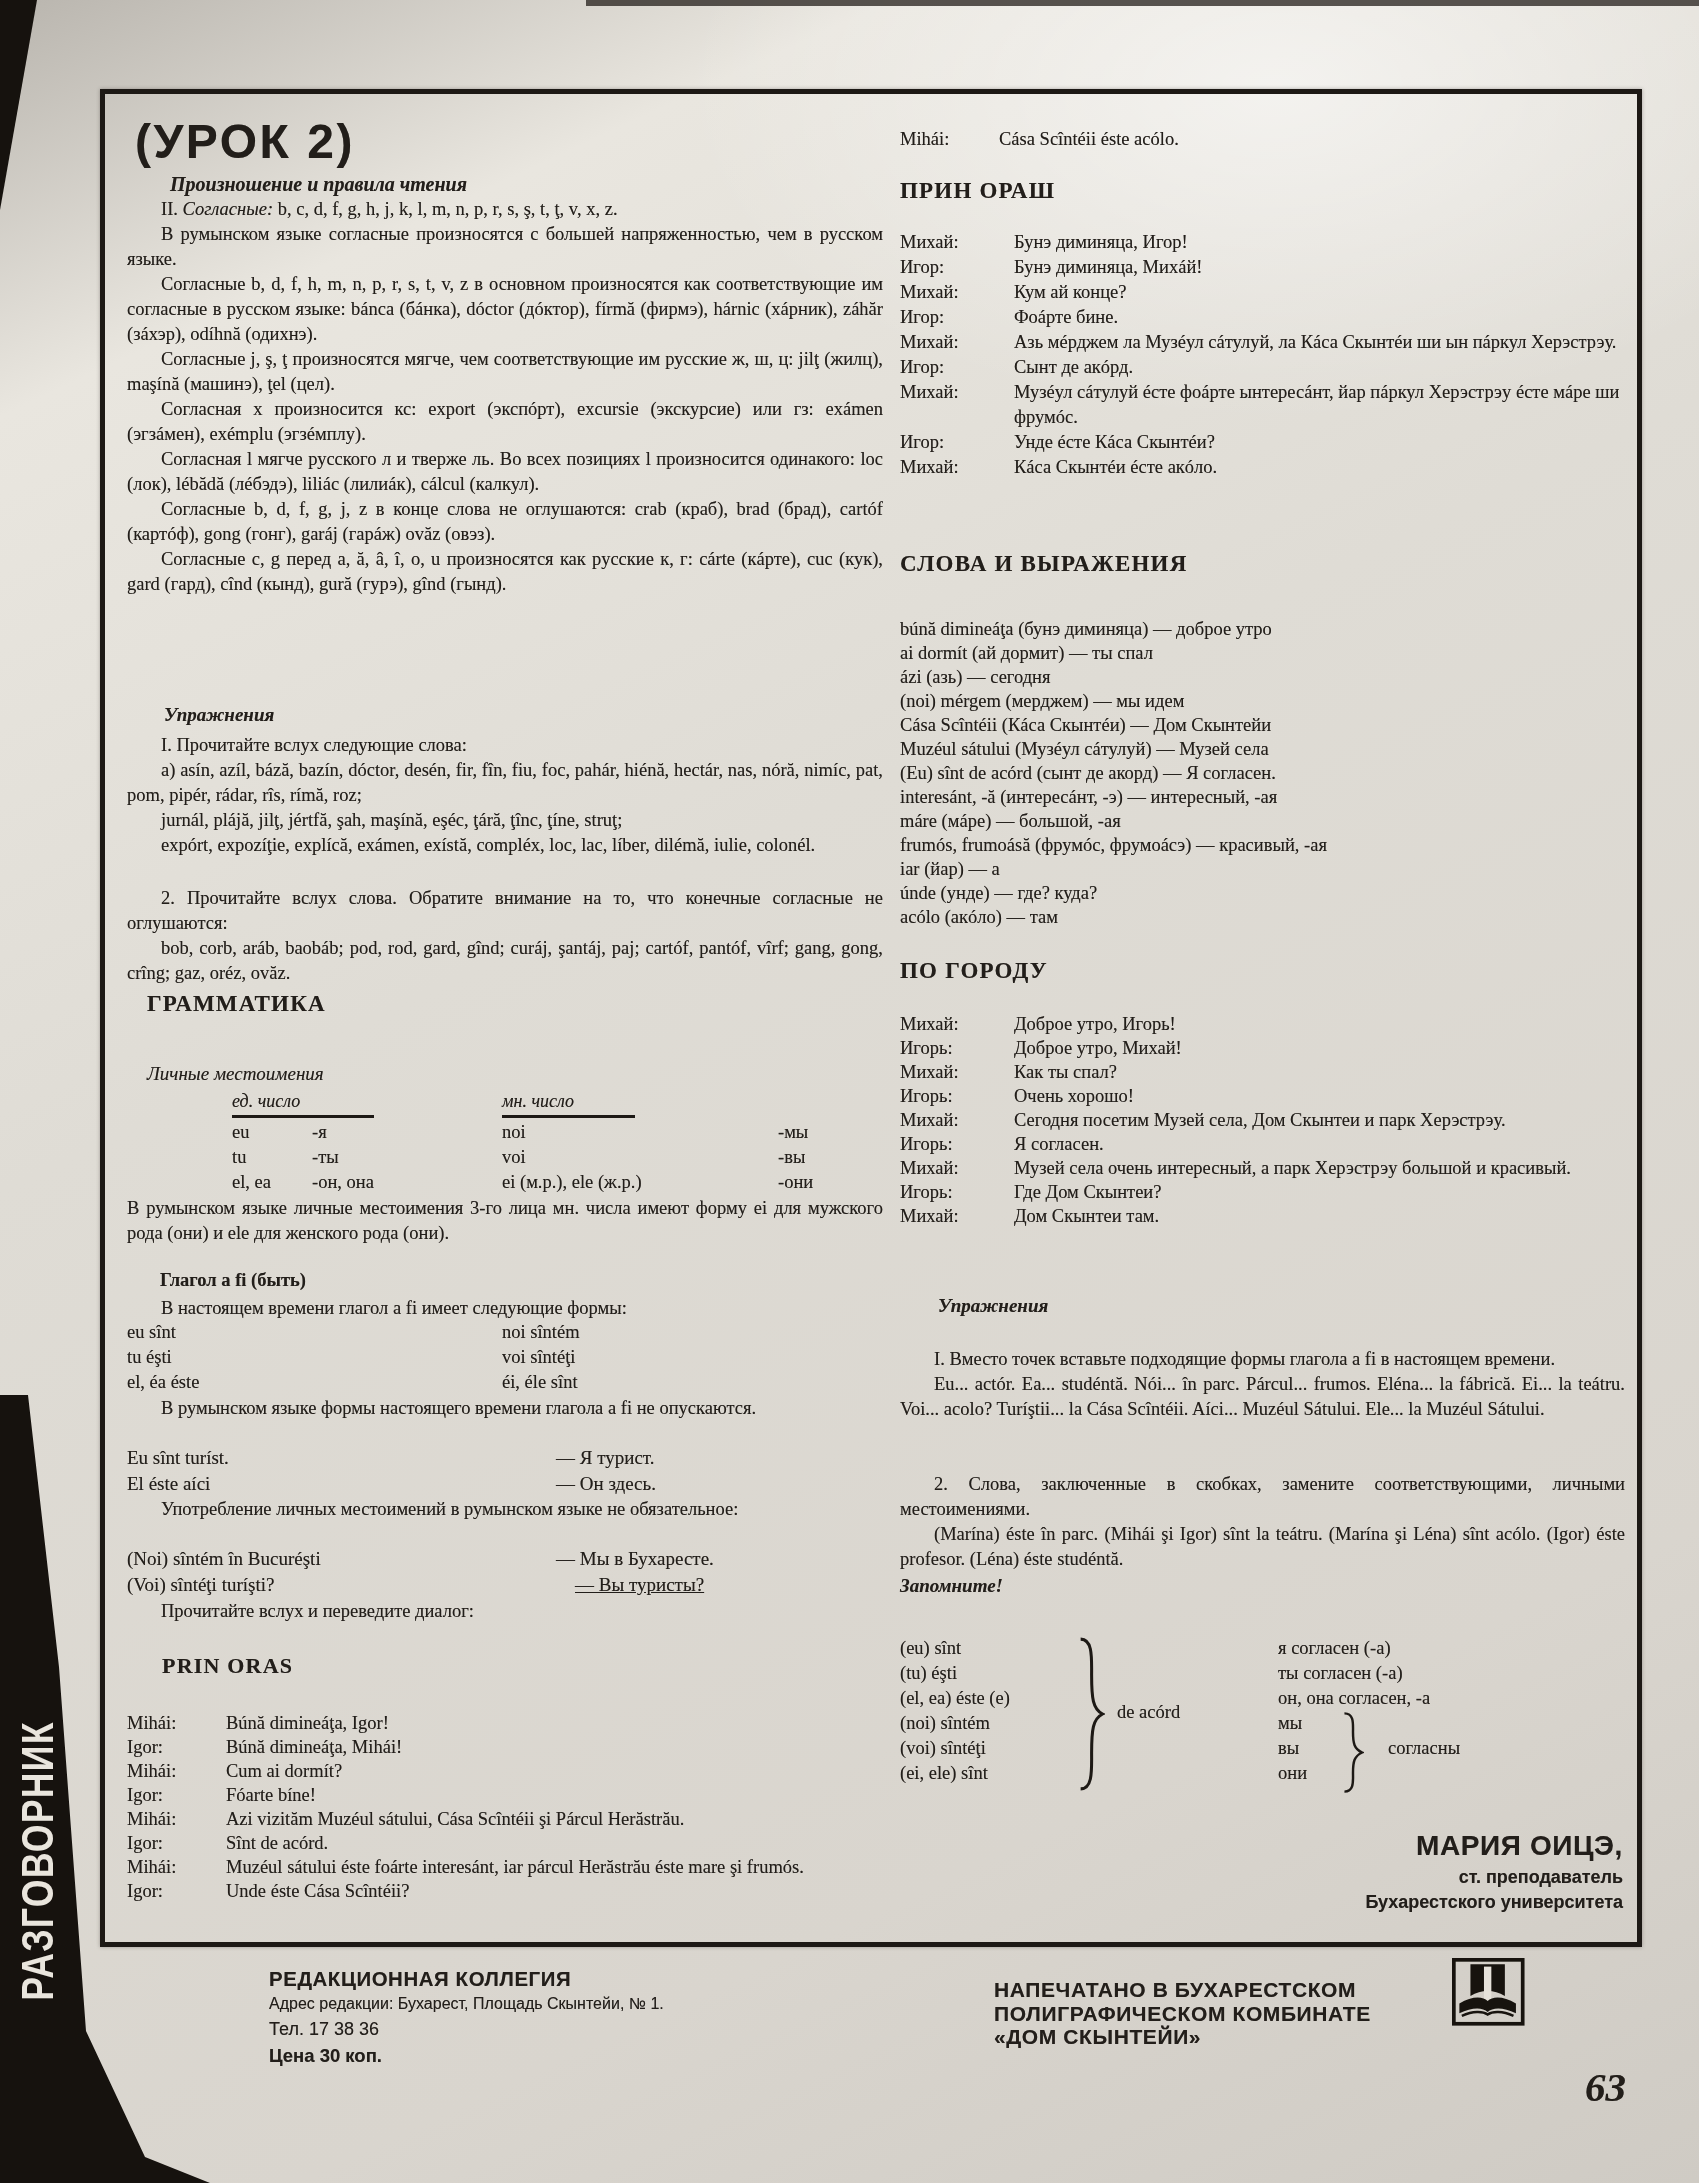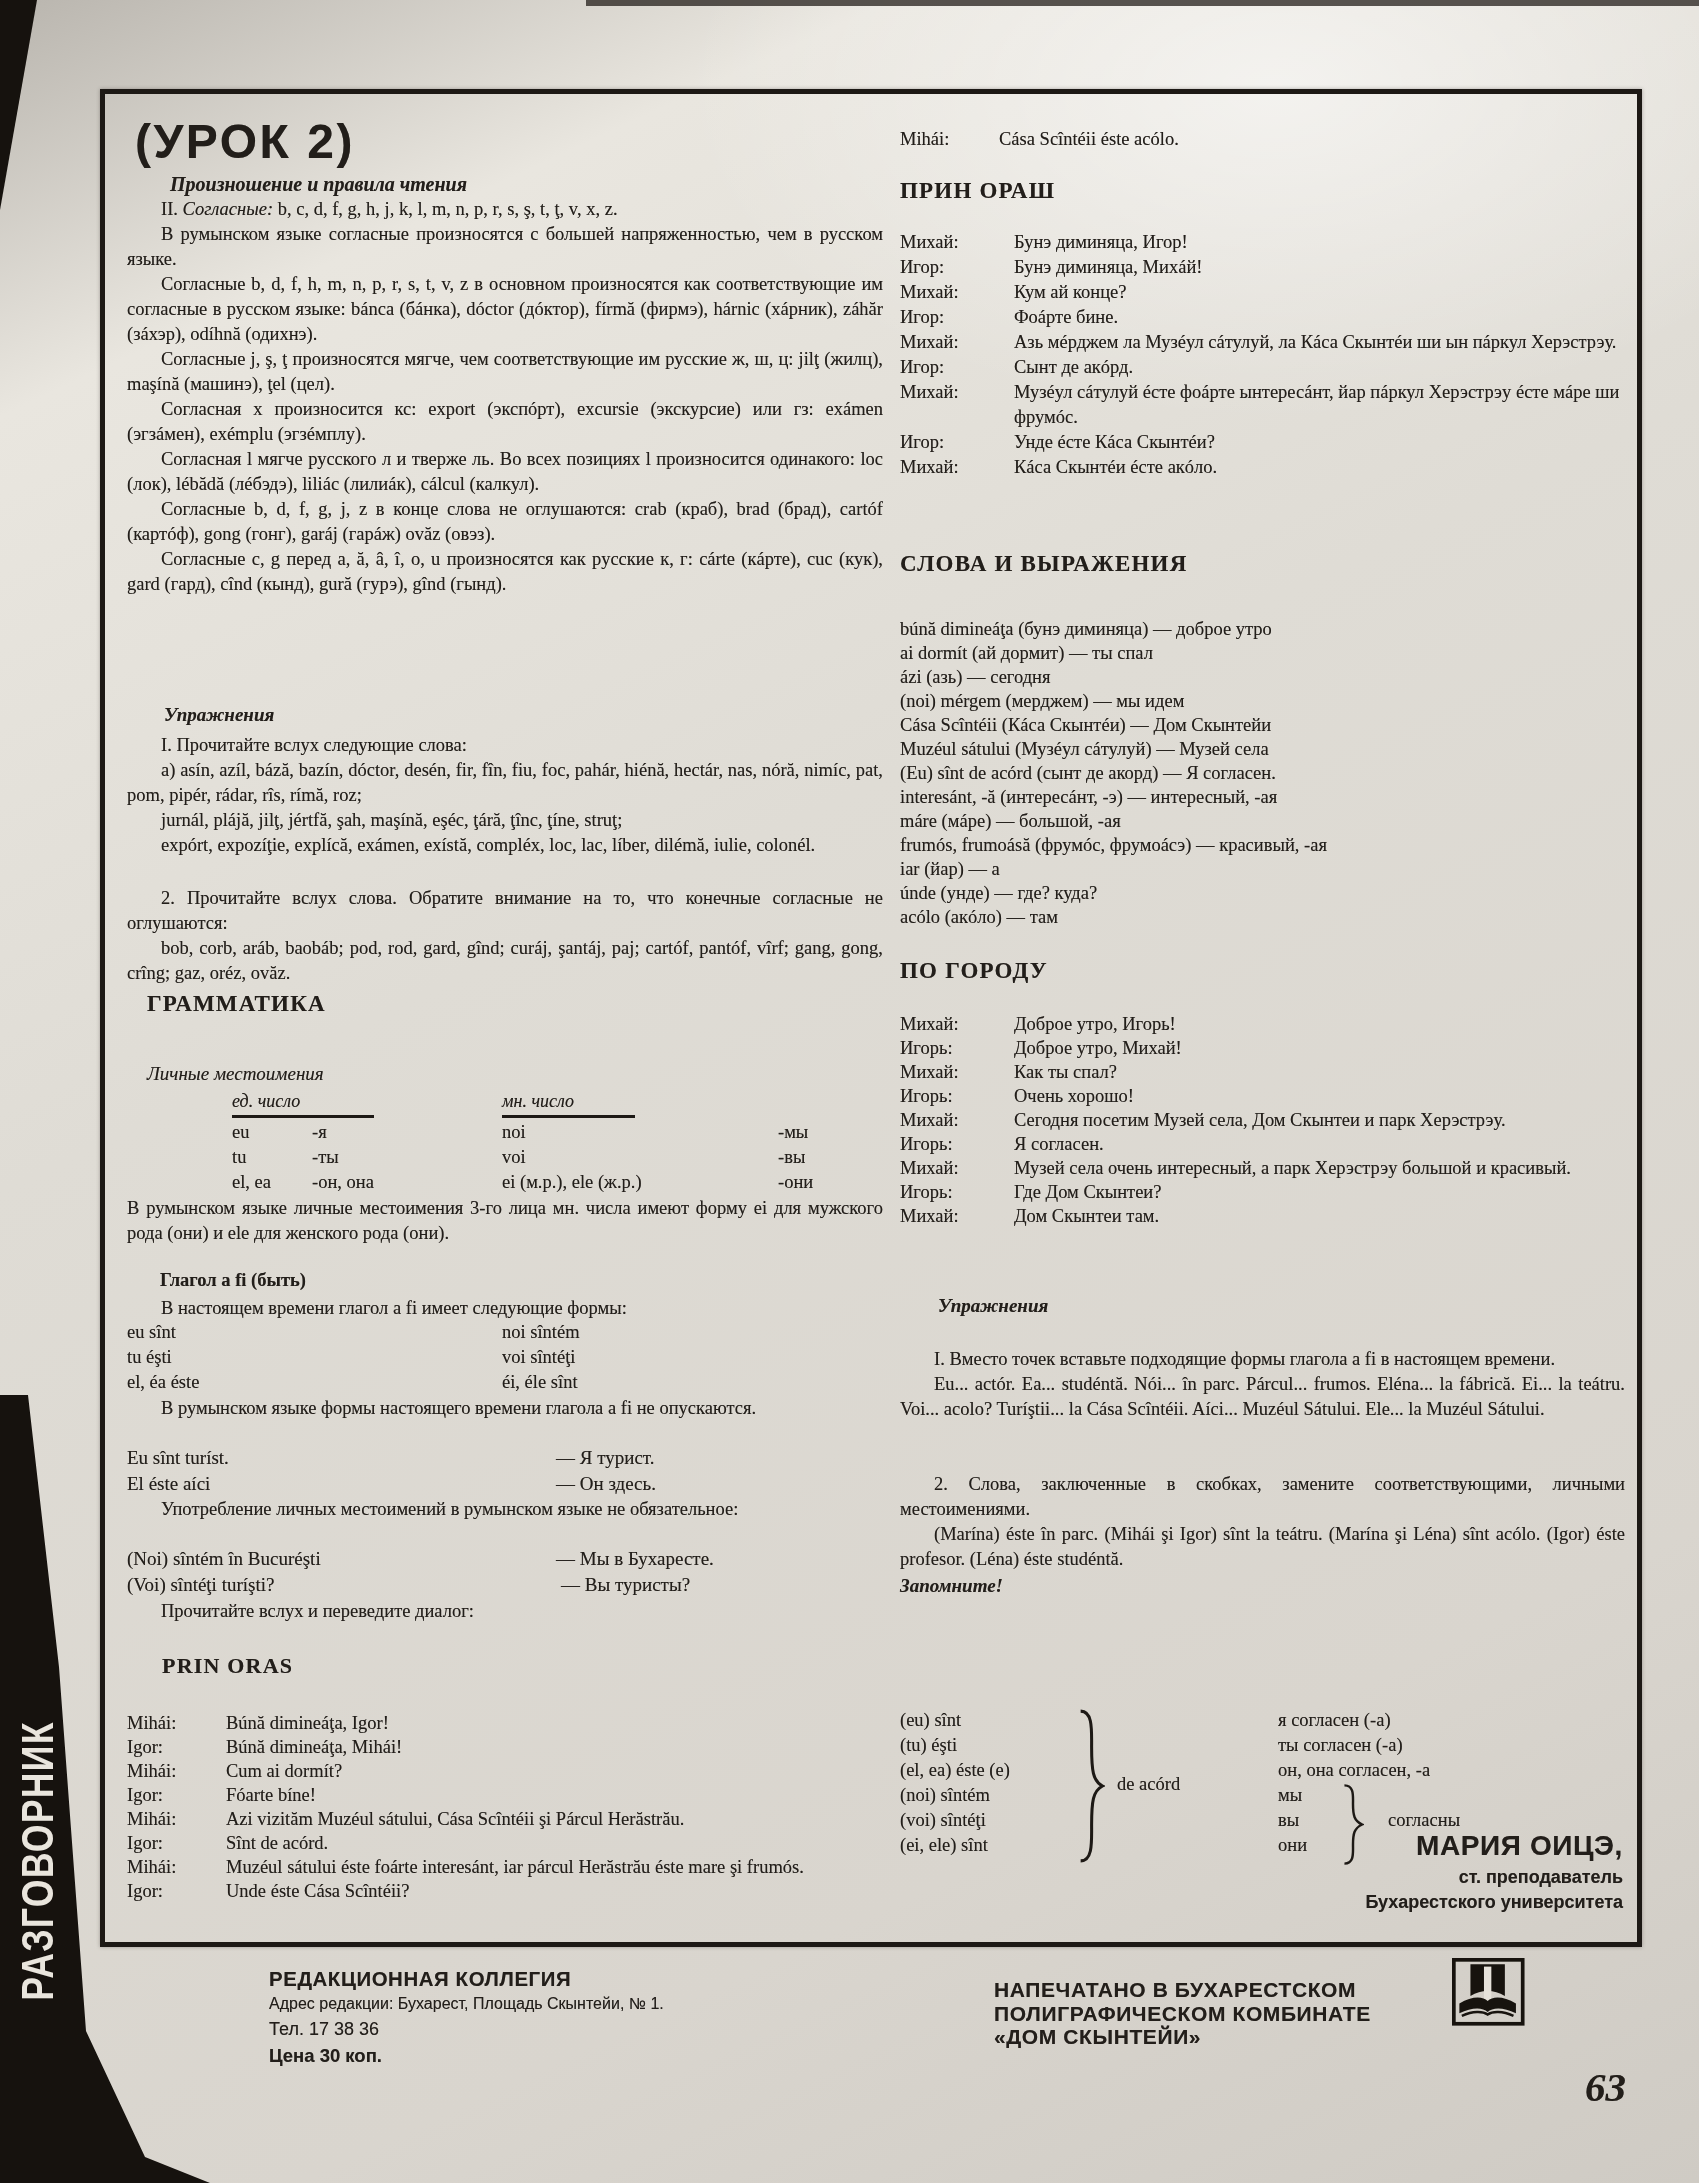--- a/index.html
+++ b/index.html
@@ -169,21 +169,21 @@
   </div>
 
   <div class="abs" style="left:127px; top:1548px; width:756px;">
     <div>
         <div class="ex-row">
         <span class="pc" style="left:0;">(Noi) sîntém în Bucuréşti</span>
         <span class="pc" style="left:429px;">— Мы в Бухаресте.</span>
       </div>
         <div class="ex-row">
         <span class="pc" style="left:0;">(Voi) sîntéţi turíşti?</span>
-        <span class="pc" style="left:434px;">— Вы туристы?</span>
+        <span class="pc" style="left:448px;text-decoration:underline;">— Вы туристы?</span>
       </div>
       </div>
   </div>
 
   <div class="abs body-block" style="left:127px; top:1599px;">
     <p class="para">Прочитайте вслух и переведите диалог:</p>
   </div>
 
   <div class="abs h-caps" style="left:162px; top:1653px; font-size:22px;">PRIN ORAS</div>
 
@@ -263,21 +263,21 @@
     <p class="para">Eu... actór. Ea... studéntă. Nói... în parc. Párcul... frumos. Eléna... la fábrică. Ei... la teátru. Voi... acolo? Turíştii... la Cása Scîntéii. Aíci... Muzéul Sátului. Ele... la Muzéul Sátului.</p>
   </div>
 
   <div class="abs body-block" style="left:900px; top:1472px; width:725px;">
     <p class="para">2. Слова, заключенные в скобках, замените соответствующими, личными местоимениями.</p>
     <p class="para">(Marína) éste în parc. (Mihái şi Igor) sînt la teátru. (Marína şi Léna) sînt acólo. (Igor) éste profesor. (Léna) éste studéntă.</p>
   </div>
 
   <div class="abs h-italic" style="left:900px; top:1575px;">Запомните!</div>
 
-  <div class="abs" style="left:900px; top:1710px; width:725px; height:160px;">
+  <div class="abs" style="left:900px; top:1638px; width:725px; height:160px;">
     <div class="abs" style="left:0; top:0;">
         <div class="rem-row">(eu) sînt</div>
         <div class="rem-row">(tu) éşti</div>
         <div class="rem-row">(el, ea) éste (e)</div>
         <div class="rem-row">(noi) sîntém</div>
         <div class="rem-row">(voi) sîntéţi</div>
         <div class="rem-row">(ei, ele) sînt</div>
       </div>
     <svg class="brace-svg" style="left:177px; top:-2.5px;" width="28" height="156" viewBox="0 0 46 252">
       <path d="M6 3 C 26 3 24 34 24 62 C 24 100 26 118 42 126 C 26 134 24 152 24 190 C 24 218 26 249 6 249" fill="none" stroke="#1d1915" stroke-width="5"></path>

